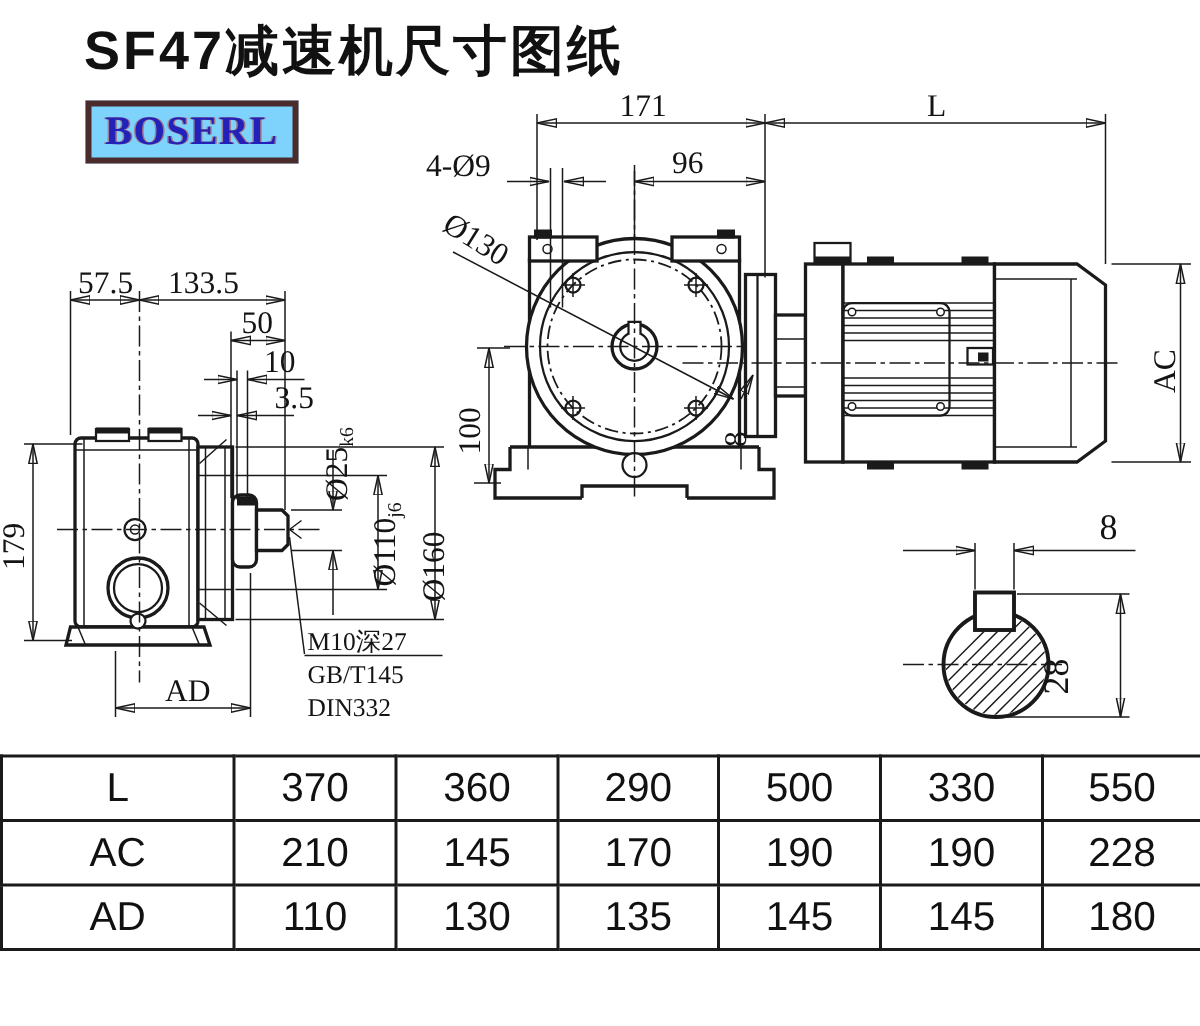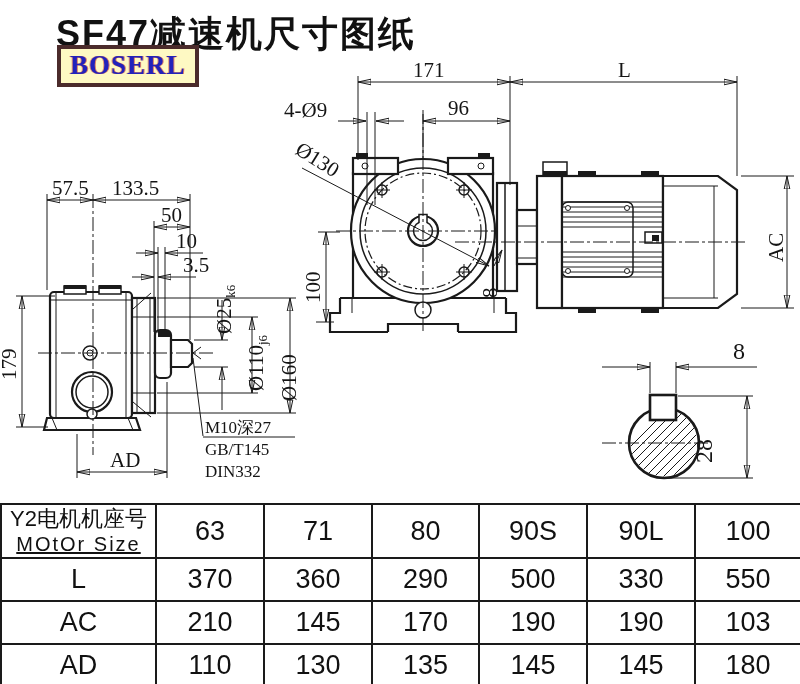--- a/index.html
+++ b/index.html
@@ -1,21 +1,21 @@
 <!DOCTYPE html>
 <html><head>
 <meta charset="utf-8">
 <style>
   html,body{margin:0;padding:0;}
   body{width:800px;height:684px;position:relative;background:#fff;overflow:hidden;
        font-family:"Liberation Sans", sans-serif;color:#141414;}
   .title{position:absolute;left:56px;top:10px;font-size:36px;font-weight:bold;
          letter-spacing:2px;color:#111;}
-  .brand{position:absolute;left:57px;top:45px;border:4px solid #4b2b2b;
-         padding:1px 9px 2px 9px;background:#fef9c3;}
+  .brand{position:absolute;left:57px;top:67px;border:4px solid #4b2b2b;
+         padding:1px 9px 2px 9px;background:#7dd3fc;}
   .brand span{font-family:"Liberation Serif", serif;font-size:27px;font-weight:bold;
          color:#2222bb;letter-spacing:1px;text-shadow:1px 0 0 rgba(190,30,30,.55), -1px 0 0 rgba(190,30,30,.45);}
   svg{position:absolute;left:0;top:0;}
   svg line, svg path, svg rect, svg circle{stroke:#1a1a1a;fill:none;}
   .w2{stroke-width:2.2;} .w25{stroke-width:2.6;} .w15{stroke-width:1.5;} .w1{stroke-width:1;}
   .cl{stroke-width:1;stroke-dasharray:14 3 3 3;}
   .dsh{stroke-width:1.2;stroke-dasharray:9 3 2 3;}
   .wf{fill:#fff;}
   .bk{fill:#1a1a1a;stroke:none;}
   text{font-family:"Liberation Serif", serif;font-size:21px;fill:#141414;stroke:none;}
@@ -303,49 +303,37 @@
     <colgroup>
       <col style="width:155px">
         <col style="width:108px">
         <col style="width:108px">
       <col style="width:107px">
         <col style="width:108px">
         <col style="width:108px">
         <col style="width:106px">
     </colgroup>
     <tbody>
-      <tr class="hdr">
-        <td>
-          <div class="cn">Y2电机机座号</div>
-          <div class="en">MOtOr Size</div>
-        </td>
-        <td>63</td>
-        <td>71</td>
-        <td>80</td>
-        <td>90S</td>
-        <td>90L</td>
-        <td>100</td>
-      </tr>
       <tr class="r">
         <td>L</td>
         <td>370</td>
         <td>360</td>
         <td>290</td>
         <td>500</td>
         <td>330</td>
         <td>550</td>
       </tr>
       <tr class="r">
         <td>AC</td>
         <td>210</td>
         <td>145</td>
         <td>170</td>
         <td>190</td>
         <td>190</td>
-        <td>103</td>
+        <td>228</td>
       </tr>
       <tr class="r">
         <td>AD</td>
         <td>110</td>
         <td>130</td>
         <td>135</td>
         <td>145</td>
         <td>145</td>
         <td>180</td>
       </tr>

